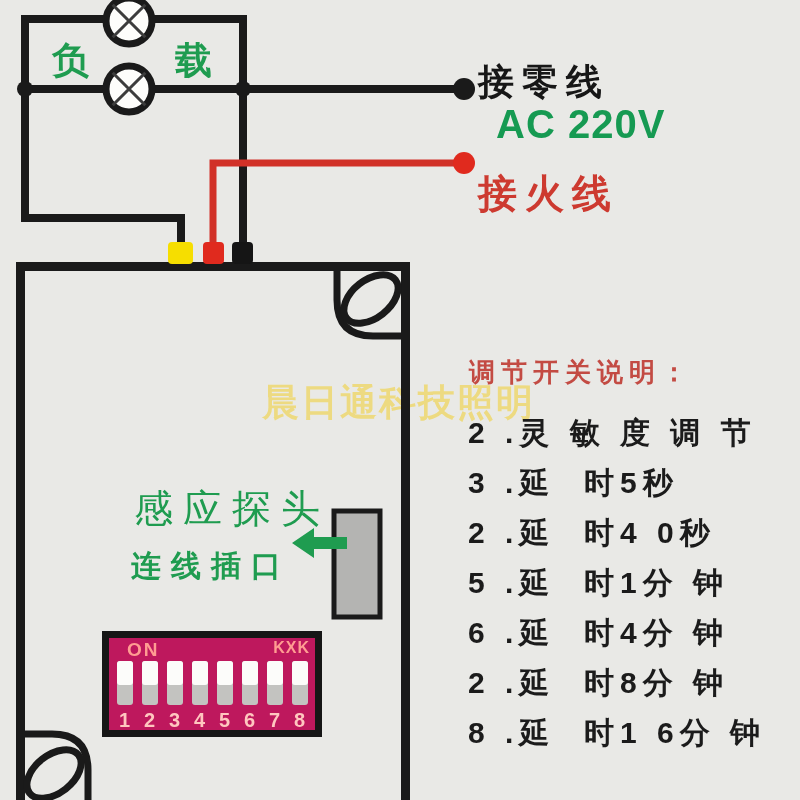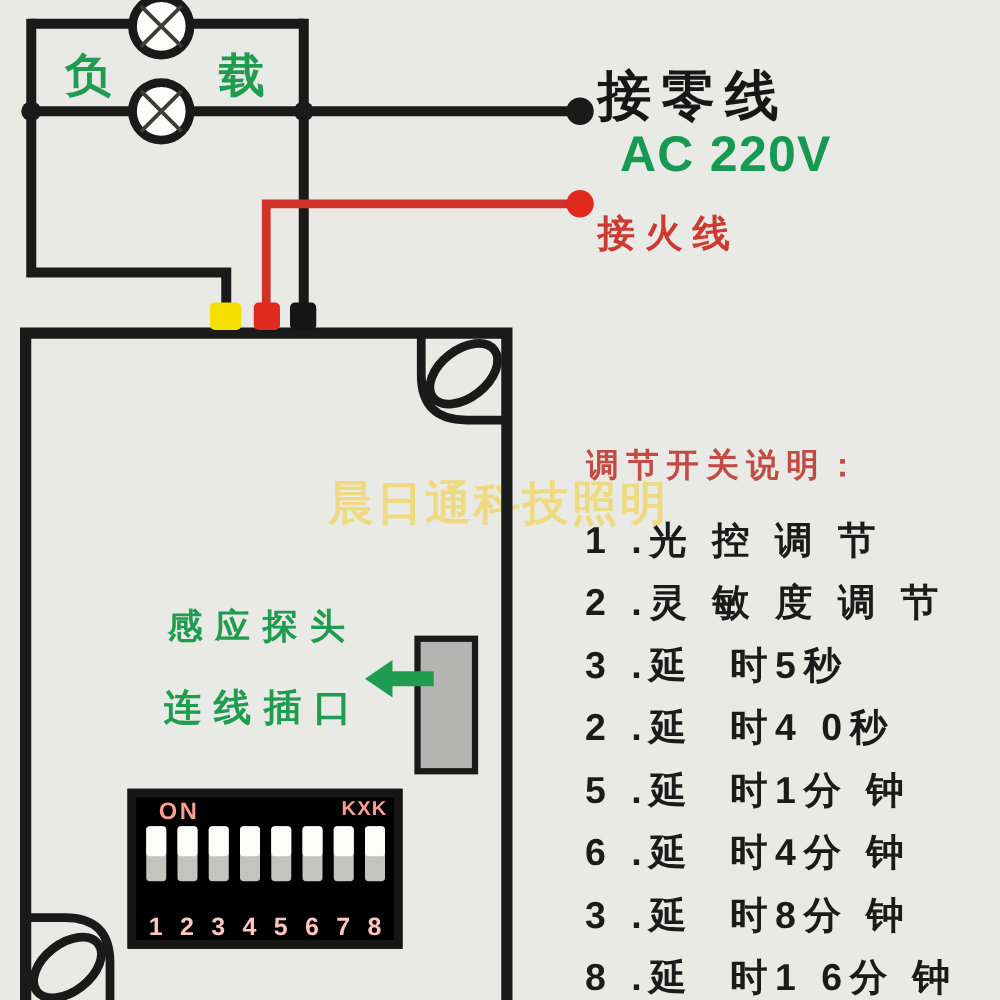--- a/index.html
+++ b/index.html
@@ -4,33 +4,33 @@
 <style>
   html,body{margin:0;padding:0;}
   body{font-family:"Liberation Sans", sans-serif;}
   .stage{position:relative;width:800px;height:800px;background:#e9e9e6;overflow:hidden;}
   .layer{position:absolute;left:0;top:0;width:800px;height:800px;}
   svg.layer{z-index:2;}
   .txt{position:absolute;z-index:3;white-space:pre;text-align:right;}
   .watermark{position:absolute;z-index:1;left:262px;top:378px;font-size:37px;font-weight:bold;
     color:#eeda7c;letter-spacing:2px;opacity:.95;}
   .load-label{left:52px;top:36px;font-size:37px;font-weight:bold;color:#1f9c50;letter-spacing:86px;}
-  .neutral-label{left:478px;top:48px;font-size:43px;font-weight:bold;color:#171717;letter-spacing:8px;}
+  .neutral-label{left:478px;top:58px;font-size:36px;font-weight:bold;color:#171717;letter-spacing:8px;}
   .ac-label{left:496px;top:102px;font-size:40px;font-weight:bold;color:#169a52;letter-spacing:1px;}
-  .live-label{left:478px;top:167px;font-size:30px;font-weight:bold;color:#cd3a30;letter-spacing:8px;}
-  .sensor1{left:134px;top:482px;font-size:28px;font-weight:bold;color:#1f9c50;letter-spacing:10px;}
+  .live-label{left:478px;top:167px;font-size:39px;font-weight:bold;color:#cd3a30;letter-spacing:8px;}
+  .sensor1{left:134px;top:482px;font-size:39px;font-weight:normal;color:#1f9c50;letter-spacing:10px;}
   .sensor2{left:131px;top:546px;font-size:30px;font-weight:bold;color:#1f9c50;letter-spacing:10px;}
   .dip-title{left:48px;top:593px;font-size:30px;font-weight:bold;color:#1f9c50;letter-spacing:10px;}
   .instr-title{left:469px;top:355px;font-size:26px;font-weight:bold;color:#c34b43;letter-spacing:6px;}
   .instr-list{position:absolute;z-index:3;left:468px;top:408px;width:332px;}
   .instr-item{height:50px;line-height:50px;font-size:30px;font-weight:600;color:#1b1b1b;
     letter-spacing:6px;white-space:pre;}
   
-  .dip{position:absolute;z-index:3;left:102px;top:631px;width:220px;height:128px;
-    background:#000000;border:7px solid #161616;box-sizing:border-box;}
+  .dip{position:absolute;z-index:3;left:102px;top:631px;width:220px;height:106px;
+    background:#be185d;border:7px solid #161616;box-sizing:border-box;}
   .dip-on{position:absolute;left:18px;top:1px;font-size:19px;font-weight:bold;color:#ff9d92;letter-spacing:2px;}
   .dip-kxk{position:absolute;right:5px;top:1px;font-size:16px;font-weight:bold;color:#ff9d92;letter-spacing:1px;}
   .slots{position:absolute;left:3px;right:3px;top:23px;height:44px;display:flex;justify-content:space-around;}
   .slot{position:relative;width:16px;height:44px;background:#c3c3c0;border-radius:3px;}
   .knob{position:absolute;left:0;right:0;top:0;height:24px;background:#fcfcfa;border-radius:3px;}
   .nums{position:absolute;left:3px;right:3px;bottom:-2px;display:flex;justify-content:space-around;
     font-size:20px;font-weight:bold;color:#ffc6bf;}
   .nums span{width:16px;text-align:center;}
 </style>
 </head>
@@ -84,27 +84,26 @@
 
   <div class="txt load-label">负载</div>
   <div class="txt neutral-label">接零线</div>
   <div class="txt ac-label">AC 220V</div>
   <div class="txt live-label">接火线</div>
   <div class="txt sensor1">感应探头</div>
   <div class="txt sensor2">连线插口</div>
   <div class="txt instr-title">调节开关说明：</div>
 
   <div class="instr-list">
-    <div class="instr-item">1 .光 控 调 节</div>
     <div class="instr-item">2 .灵 敏 度 调 节</div>
     <div class="instr-item">3 .延  时5秒</div>
     <div class="instr-item">2 .延  时4 0秒</div>
     <div class="instr-item">5 .延  时1分 钟</div>
     <div class="instr-item">6 .延  时4分 钟</div>
-    <div class="instr-item">3 .延  时8分 钟</div>
+    <div class="instr-item">2 .延  时8分 钟</div>
     <div class="instr-item">8 .延  时1 6分 钟</div>
   </div>
 
   <div class="dip">
     <span class="dip-on">ON</span>
     <span class="dip-kxk">KXK</span>
     <div class="slots">
       <div class="slot">
           <div class="knob"></div>
         </div>

